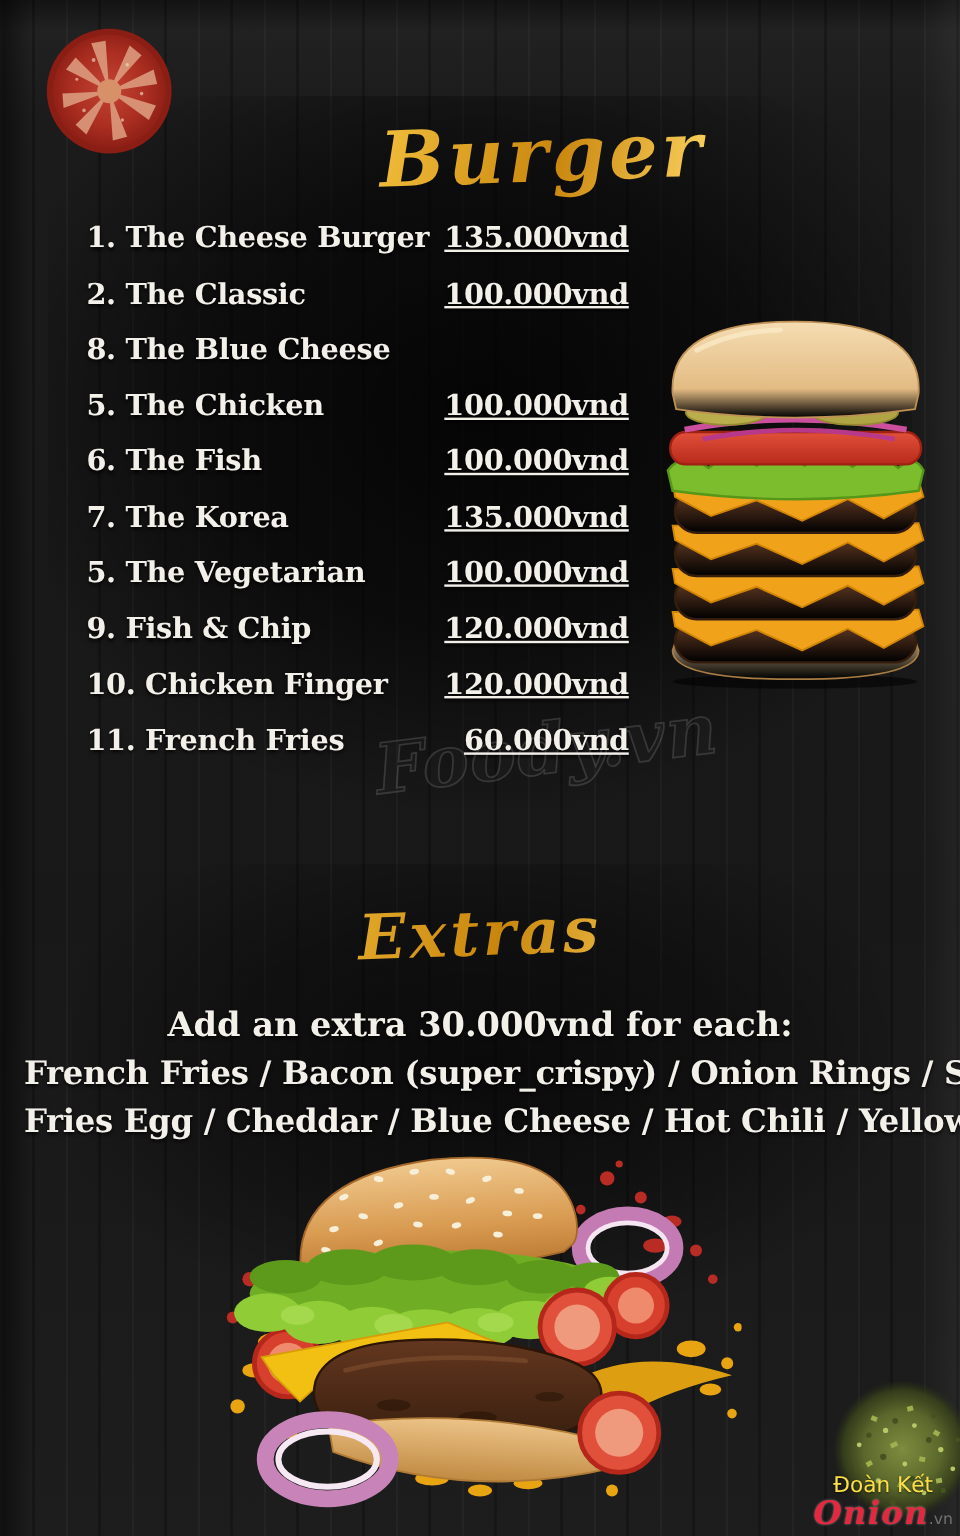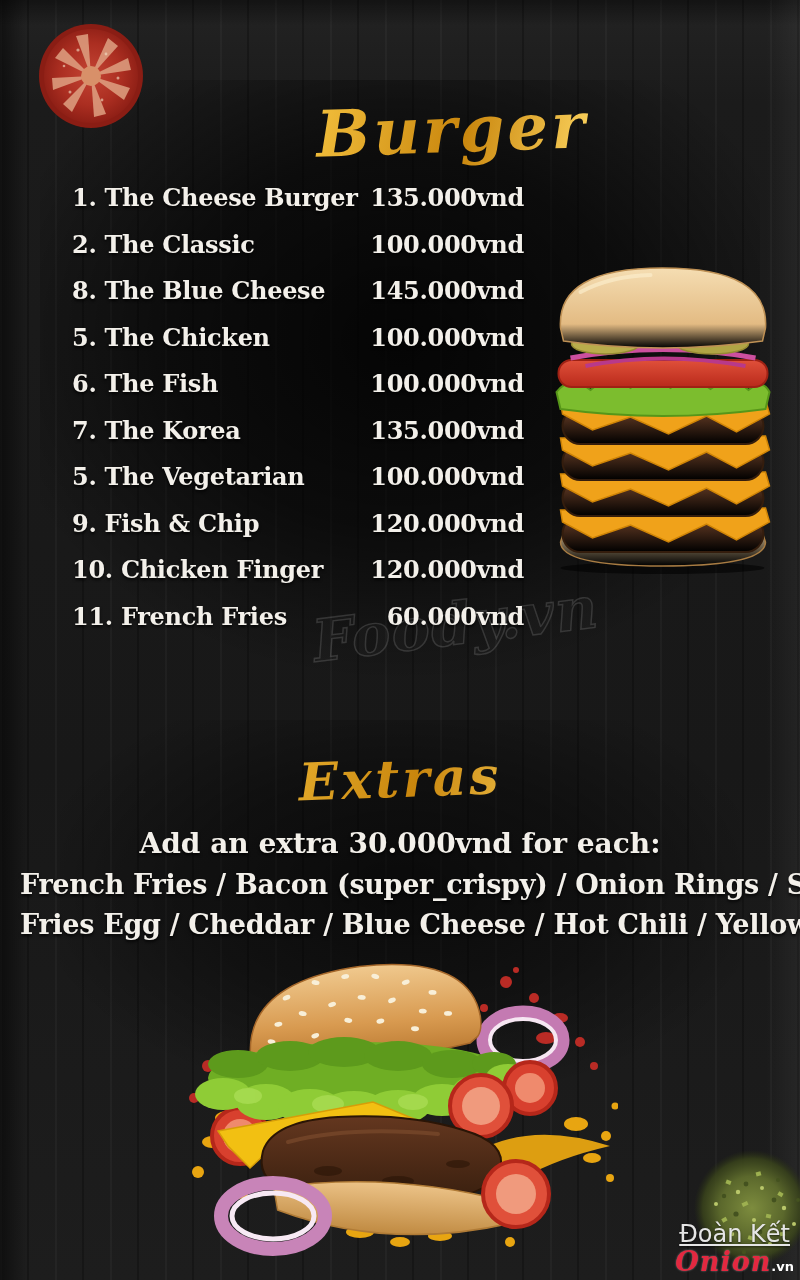--- a/index.html
+++ b/index.html
@@ -51,28 +51,29 @@
     position:absolute;left:72px;top:183px;width:452px;
   }
   .menu-row{
     display:flex;justify-content:space-between;align-items:baseline;
     height:46.5px;
     font-size:24px;font-weight:bold;color:#f3f0ea;
     text-shadow:0 2px 3px rgba(0,0,0,0.85);
     letter-spacing:-0.3px;
     white-space:nowrap;
   }
-  .menu-row .price{margin-left:12px;}
+  .menu-row .price{margin-left:12px;text-decoration:underline;}
 
   
   .extras-text{
     position:absolute;left:20px;width:760px;text-align:center;
     color:#f3f0ea;font-weight:bold;
     text-shadow:0 2px 3px rgba(0,0,0,0.85);
     white-space:nowrap;
+    margin-top:10px;
   }
   .extras-heading{top:827px;font-size:28px;}
   .extras-line1{top:869px;font-size:27px;letter-spacing:-0.3px;}
   .extras-line2{top:909px;font-size:27px;letter-spacing:-0.3px;}
 
   
   .tomato-img{position:absolute;left:36px;top:20px;width:110px;height:112px;}
   .stack-burger-img{position:absolute;left:548px;top:262px;width:230px;height:312px;}
   .exploded-burger-img{position:absolute;left:178px;top:946px;width:440px;height:328px;}
   .herbs-img{position:absolute;left:686px;top:1144px;width:140px;height:136px;}
@@ -85,28 +86,28 @@
     color:rgba(255,255,255,0.02);
     -webkit-text-stroke:1.4px rgba(255,255,255,0.14);
     transform:rotate(-7deg);
     letter-spacing:1px;
     pointer-events:none;
   }
   .wm-corner{
     position:absolute;right:6px;bottom:4px;text-align:center;line-height:1.05;
     font-family:"DejaVu Sans","Liberation Sans",sans-serif;
   }
-  .wm-corner .name{font-size:24px;color:#e5e5e5;text-shadow:0 1px 2px rgba(0,0,0,0.6);text-decoration:underline;}
+  .wm-corner .name{font-size:18px;color:#fde047;text-shadow:0 1px 2px rgba(0,0,0,0.6);}
   .wm-corner .brand{
     font-size:27px;font-weight:bold;font-style:italic;
     font-family:"DejaVu Serif",serif;
     color:#e32840;text-shadow:0 0 2px rgba(255,255,255,0.45);
     letter-spacing:1px;
   }
-  .wm-corner .suffix{font-size:13px;font-weight:bold;color:#ffffff;}
+  .wm-corner .suffix{font-size:13px;font-weight:normal;color:#737373;}
 </style>
 </head>
 <body>
 
 <div class="board"></div>
 <div class="vignette-top"></div>
 <div class="vignette-bottom"></div>
 <div class="edge-left"></div>
 <div class="edge-top"></div>
 <div class="edge-right"></div>
@@ -150,21 +151,20 @@
   <div class="menu-row">
       <span>1. The Cheese Burger</span>
       <span class="price">135.000vnd</span>
     </div>
   <div class="menu-row">
       <span>2. The Classic</span>
       <span class="price">100.000vnd</span>
     </div>
   <div class="menu-row">
       <span>8. The Blue Cheese</span>
-      <span class="price">145.000vnd</span>
     </div>
   <div class="menu-row">
       <span>5. The Chicken</span>
       <span class="price">100.000vnd</span>
     </div>
   <div class="menu-row">
       <span>6. The Fish</span>
       <span class="price">100.000vnd</span>
     </div>
   <div class="menu-row">

